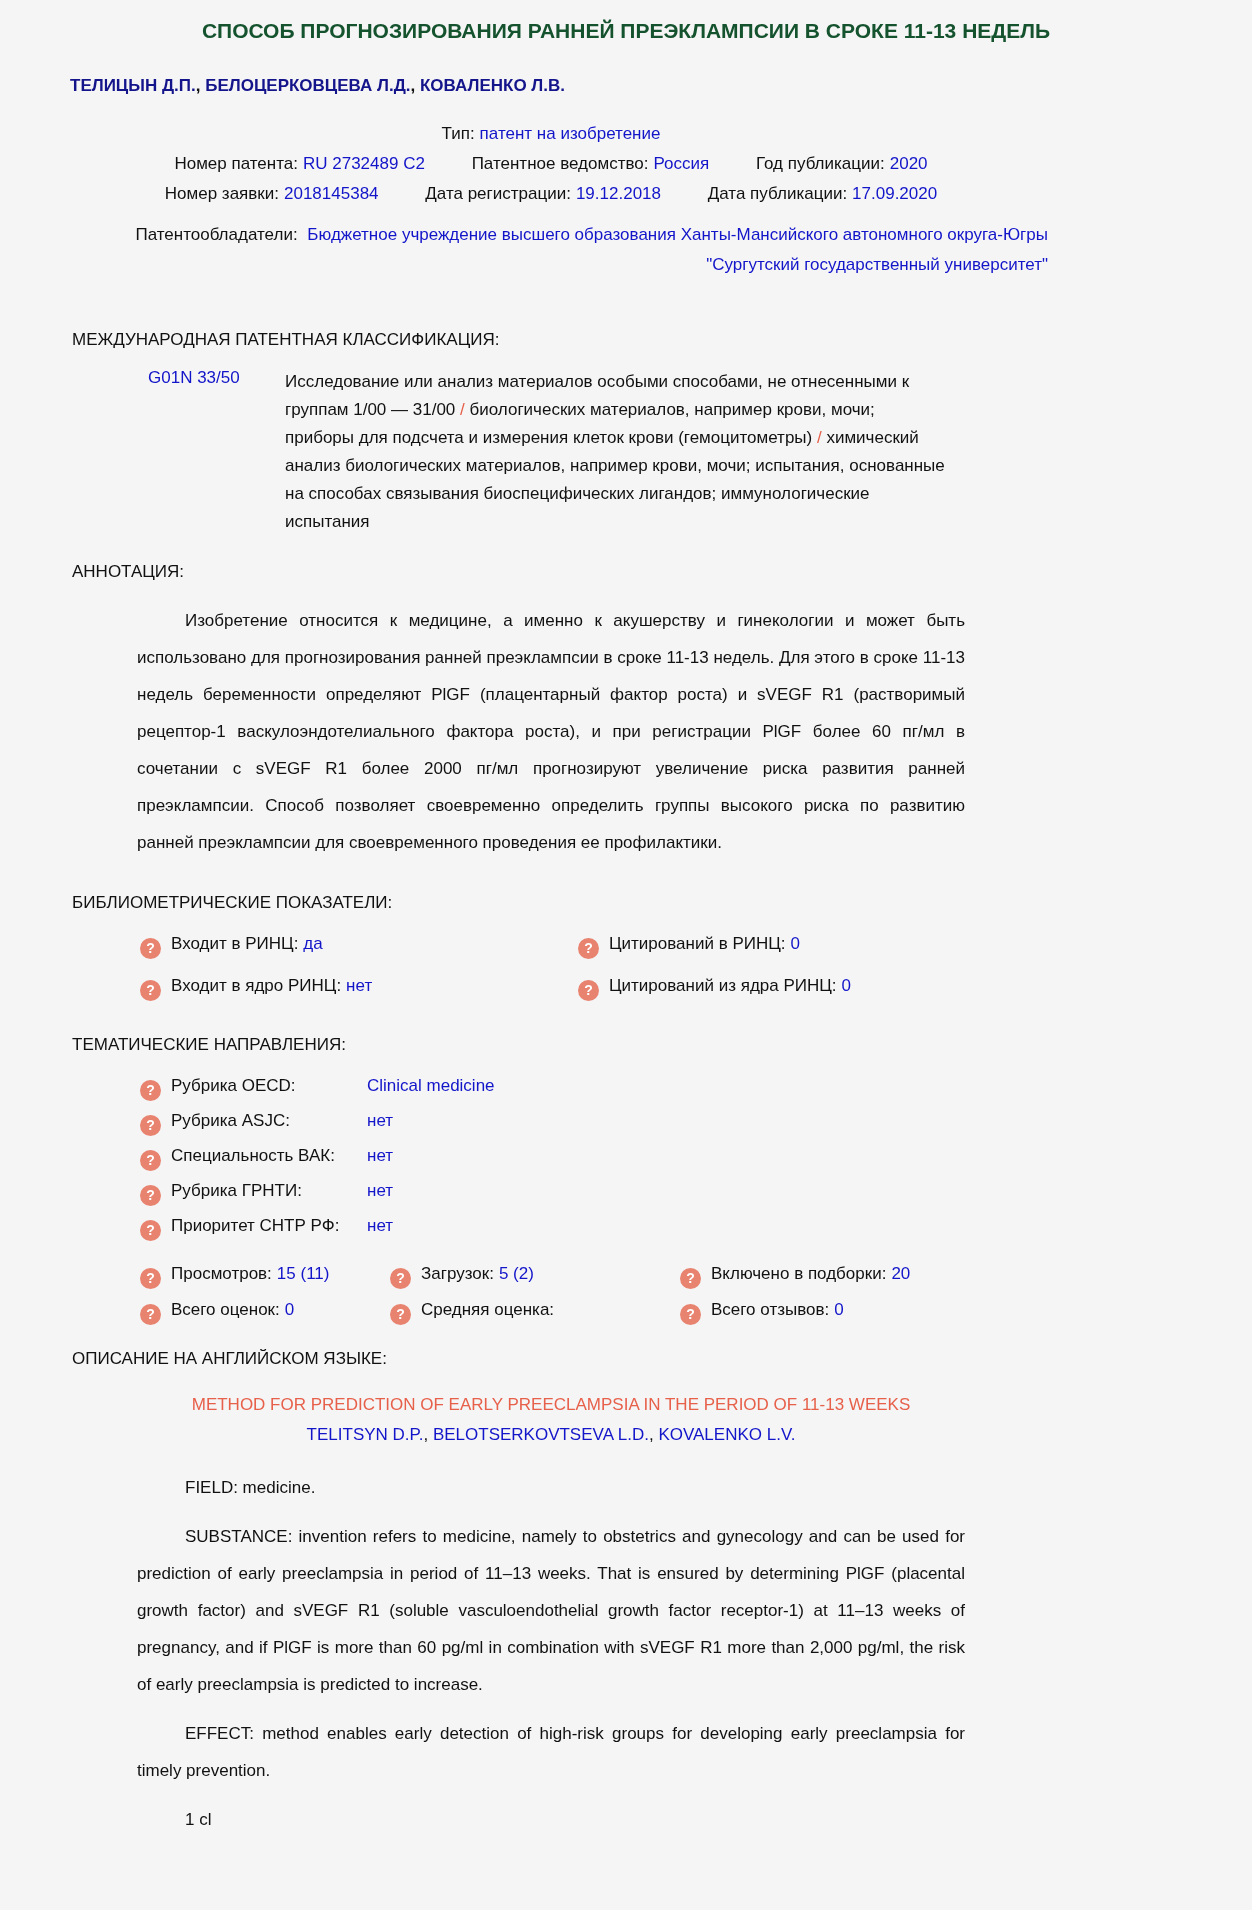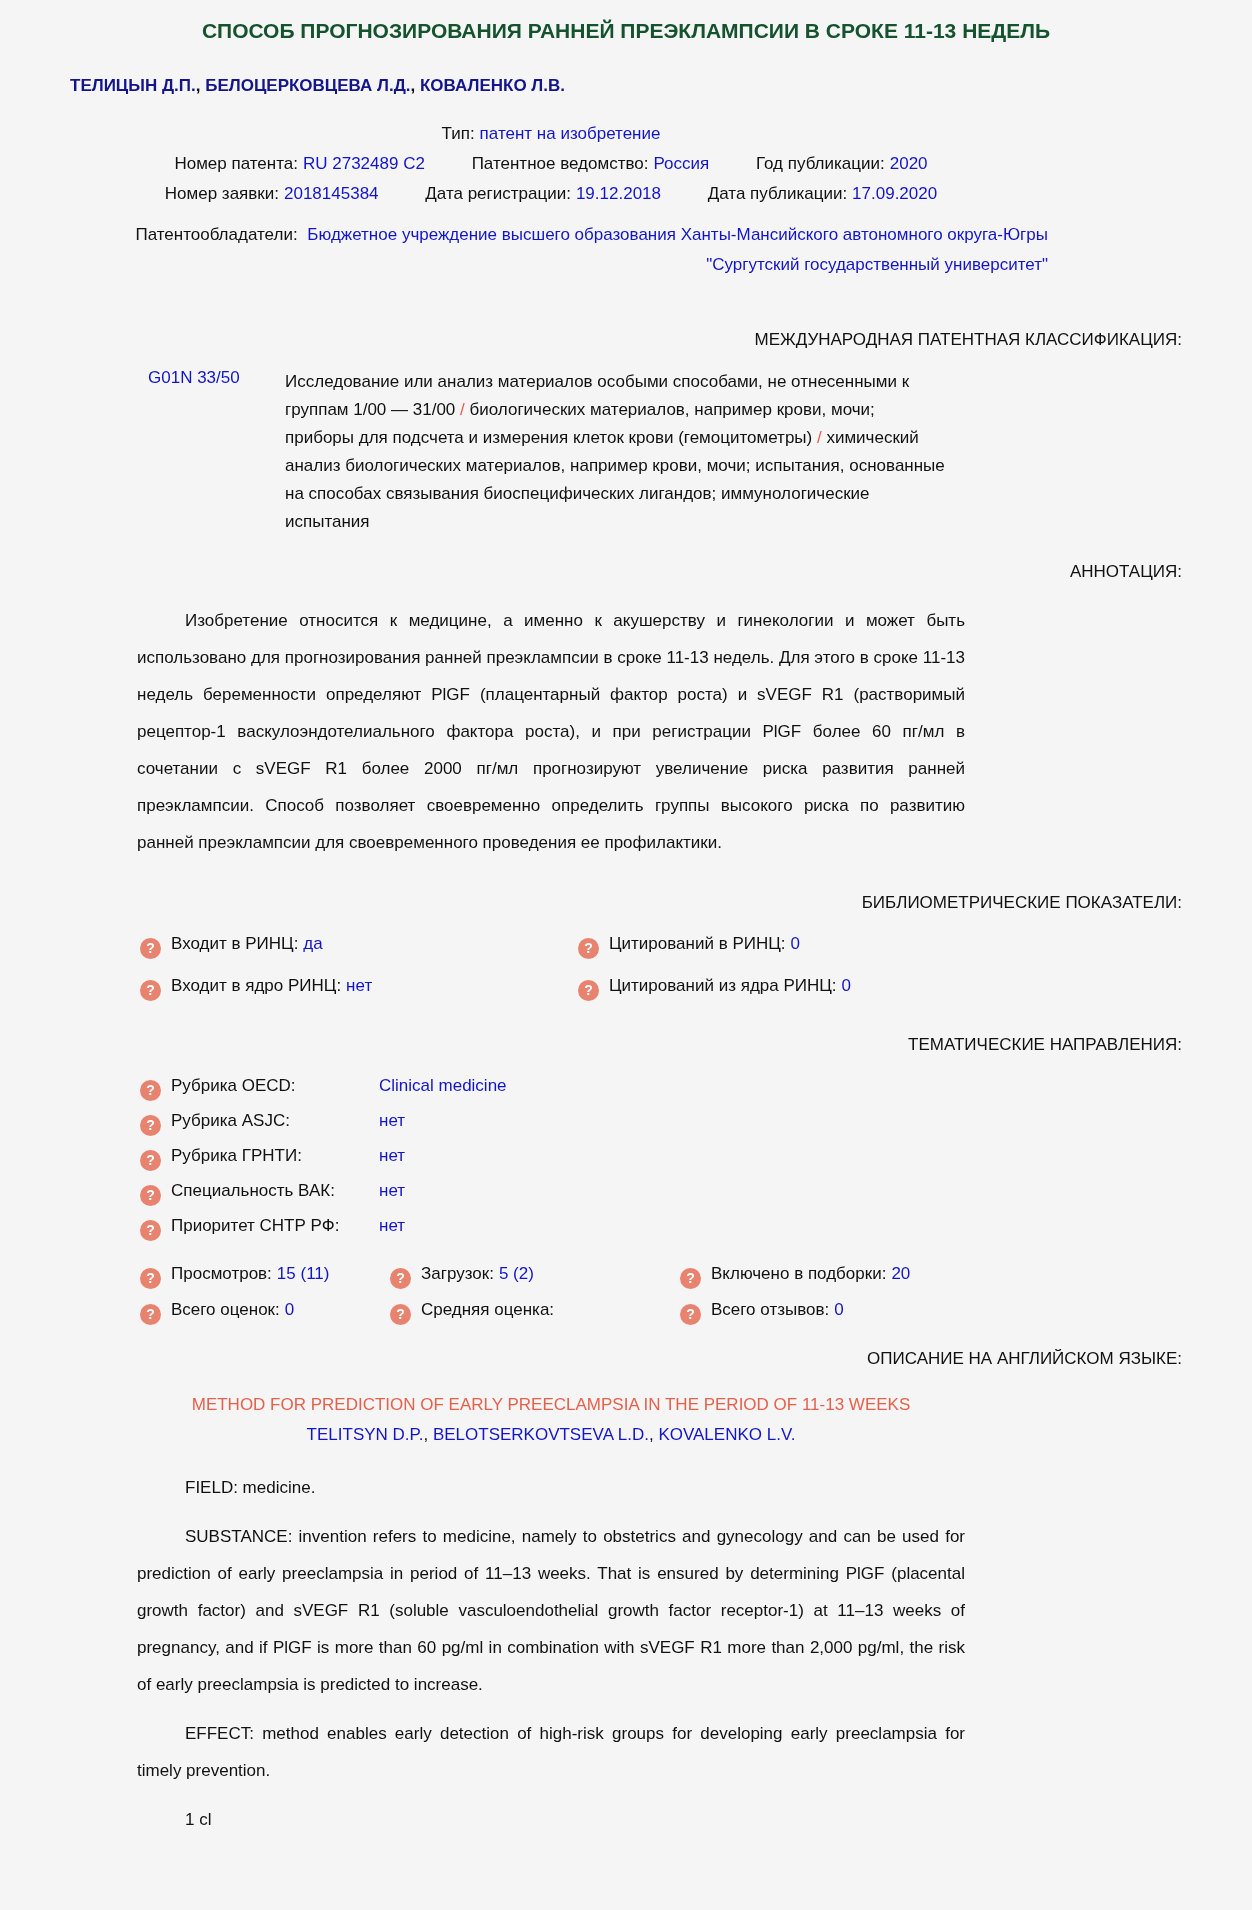--- a/index.html
+++ b/index.html
@@ -20,21 +20,21 @@
   .meta-line{margin-top:23px;text-align:center;line-height:29px;}
   .meta-row{margin-top:1px;text-align:center;line-height:29px;}
   .meta-center-col{width:828px;margin-left:67px;}
   .kv{white-space:nowrap;}
   .kv + .kv{margin-left:42px;}
   .lbl{color:#111;}
   .val{color:#1315c9;margin-left:5px;}
   .holders{margin-left:2px;width:976px;margin-top:12px;text-align:right;line-height:30px;}
   .holders .val{cursor:pointer;}
   
-  .sec{margin:0 0 0 2px;font-size:17px;color:#111;font-weight:normal;text-align:right;}
+  .sec{margin:0 0 0 2px;font-size:17px;color:#111;font-weight:normal;}
   .sec-mpk{margin-top:50px;}
   
   .ipc-row{display:flex;margin-top:18px;margin-left:78px;}
   .ipc-code{width:137px;flex:0 0 137px;color:#1315c9;cursor:pointer;}
   .ipc-desc{width:660px;line-height:28px;color:#111;}
   .slash{color:#e7604a;}
   
   .sec-ann{margin-top:26px;}
   .para{
     width:828px;margin:20px 0 0 67px;text-align:justify;
@@ -49,21 +49,21 @@
   .qicon{
     display:inline-block;width:21px;height:21px;border-radius:50%;
     background:#e8836f;color:#fff;font-weight:bold;font-size:14px;
     line-height:21px;text-align:center;vertical-align:-4px;margin-right:10px;
     cursor:pointer;
   }
   .sec-them{margin-top:18px;}
   .them-list{margin-top:20px;margin-left:70px;}
   .them-row{margin-bottom:9px;line-height:21px;}
   .them-row .lbl{display:inline-block;width:196px;}
-  .them-row .val{margin-left:12px;text-align:right;}
+  .them-row .val{margin-left:0;text-align:right;}
   .sec-alt{margin-top:24px;}
   .alt-grid{display:grid;grid-template-columns:250px 290px auto;margin-top:22px;margin-left:70px;}
   .alt-grid .kv-item{margin-bottom:10px;}
   
   .sec-eng{margin-top:14px;}
   .eng-title{width:828px;margin-left:67px;margin-top:24px;text-align:center;color:#e7604a;line-height:24px;}
   .eng-authors{width:828px;margin-left:67px;margin-top:6px;text-align:center;color:#1315c9;line-height:24px;}
   .eng-authors .sep{color:#111;}
   .eng-author{cursor:pointer;}
 </style>
@@ -131,24 +131,24 @@
 
   <h2 class="sec sec-them">ТЕМАТИЧЕСКИЕ НАПРАВЛЕНИЯ:</h2>
   <div class="them-list">
     <div class="them-row">
       <span class="qicon">?</span><span class="lbl">Рубрика OECD:</span><span class="val">Clinical medicine</span>
     </div>
     <div class="them-row">
       <span class="qicon">?</span><span class="lbl">Рубрика ASJC:</span><span class="val">нет</span>
     </div>
     <div class="them-row">
-      <span class="qicon">?</span><span class="lbl">Рубрика ГРНТИ:</span><span class="val">нет</span>
+      <span class="qicon">?</span><span class="lbl">Специальность ВАК:</span><span class="val">нет</span>
     </div>
     <div class="them-row">
-      <span class="qicon">?</span><span class="lbl">Специальность ВАК:</span><span class="val">нет</span>
+      <span class="qicon">?</span><span class="lbl">Рубрика ГРНТИ:</span><span class="val">нет</span>
     </div>
     <div class="them-row">
       <span class="qicon">?</span><span class="lbl">Приоритет СНТР РФ:</span><span class="val">нет</span>
     </div>
   </div>
 
   <div class="alt-grid">
     <div class="kv-item">
       <span class="qicon">?</span><span class="lbl">Просмотров:</span><span class="val">15 (11)</span>
     </div>

